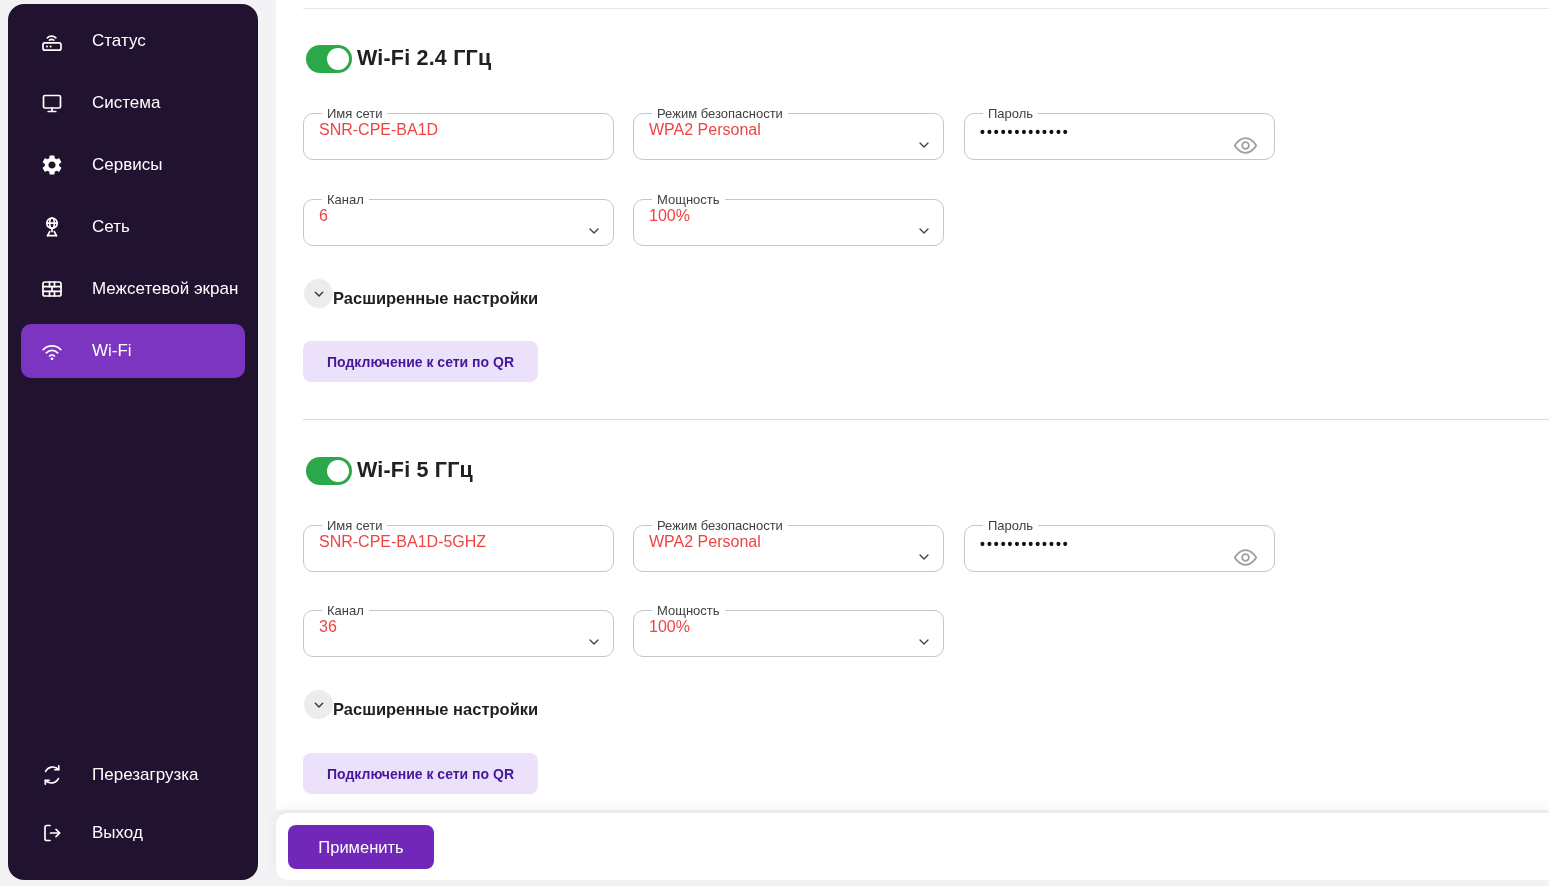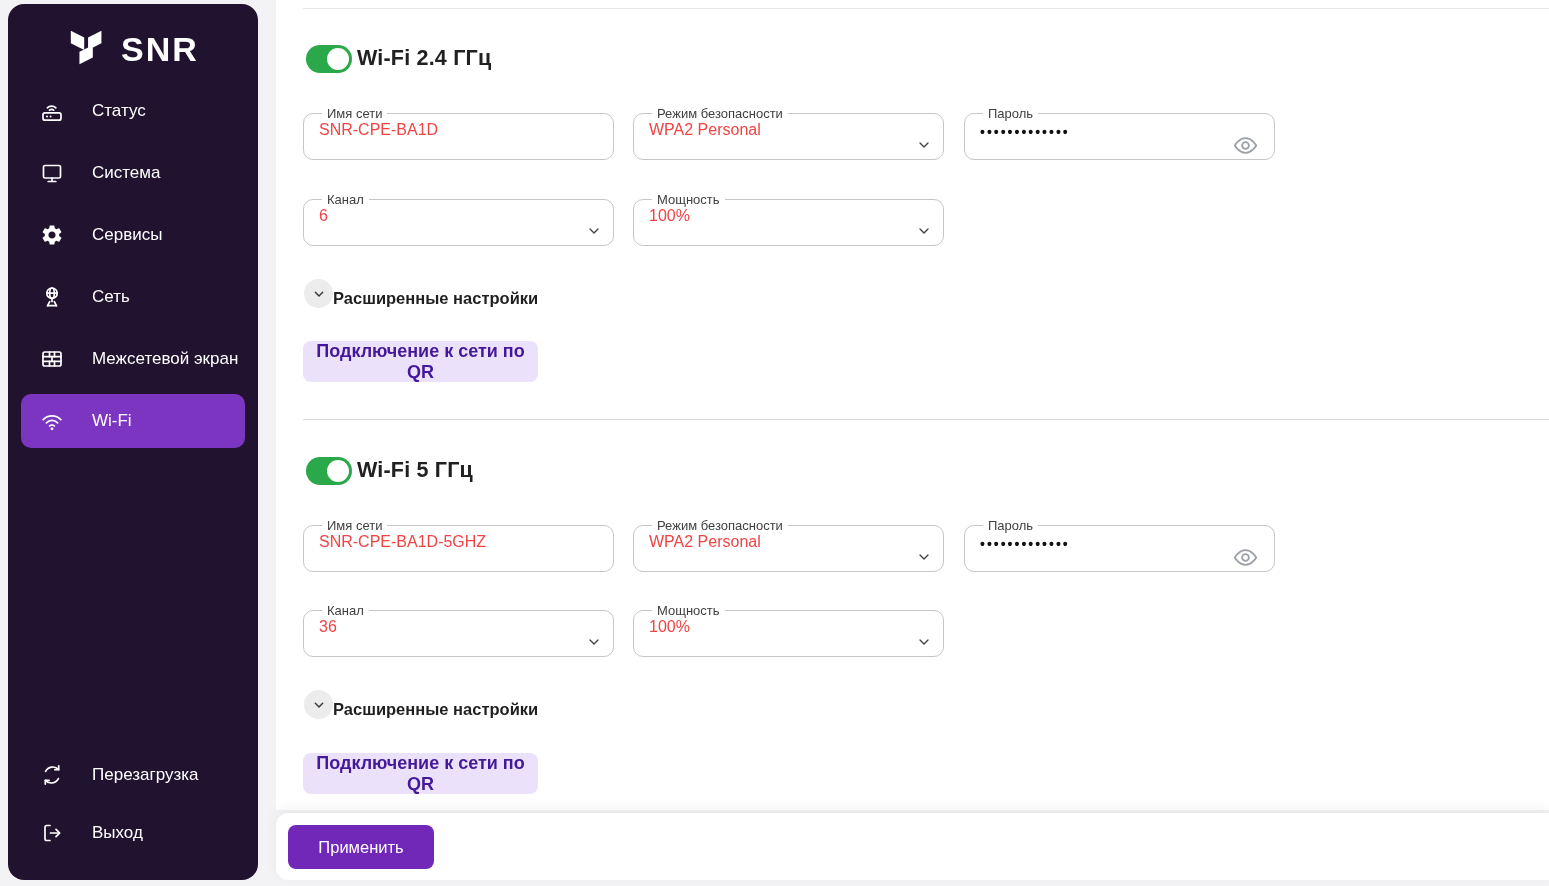--- a/index.html
+++ b/index.html
@@ -94,21 +94,21 @@
     display:flex; align-items:center; justify-content:center; cursor:pointer;
   }
   .circle-btn svg { width:16px; height:16px; }
   .circle-btn .stroke-d { fill:none; stroke:#3a3a3a; stroke-width:2.2; stroke-linecap:round; stroke-linejoin:round; }
   .advanced-label { font-size:16.5px; font-weight:700; color:#1f1f1f; }
 
   .qr-btn {
     position:absolute; left:27px; width:235px; height:41px;
     background:#ece1fa; color:#44189a;
     border:none; border-radius:8px;
-    font-family:inherit; font-size:18px; font-weight:700;
+    font-family:inherit; font-size:14px; font-weight:700;
     cursor:pointer;
   }
 
   
   .footer {
     position:absolute; left:276px; right:0; top:813px; height:67px;
     background:#fff; border-radius:12px 0 0 12px;
     box-shadow:0 -4px 14px rgba(0,0,0,.05);
   }
   .apply-btn {
@@ -117,30 +117,20 @@
     background:#7127b8; color:#fff;
     border:none; border-radius:8px;
     font-family:inherit; font-size:16.5px;
     cursor:pointer;
   }
 </style>
 </head>
 <body>
 
 <aside class="sidebar">
-  <div class="logo-row">
-    <span class="ico" style="width:44px;height:44px;">
-      <svg viewBox="0 0 44 46">
-        <polygon points="3,4 17,11 17,24 3,17" fill="#fff"></polygon>
-        <polygon points="21,11 35,4 35,17 21,24" fill="#fff"></polygon>
-        <polygon points="12,26 26,19 26,32 12,39" fill="#fff"></polygon>
-      </svg>
-    </span>
-    <span class="logo-text">SNR</span>
-  </div>
 
   <nav class="nav">
     <div class="nav-item">
       <span class="ico">
         <svg viewBox="0 0 24 24">
           <g class="stroke">
             <rect x="3" y="13.8" width="18" height="7.4" rx="2"></rect>
             <path d="M7.3 8.8a6.4 6.4 0 0 1 8.6 0"></path>
             <path d="M9.5 11.2a3.3 3.3 0 0 1 4.2 0"></path>
           </g>

